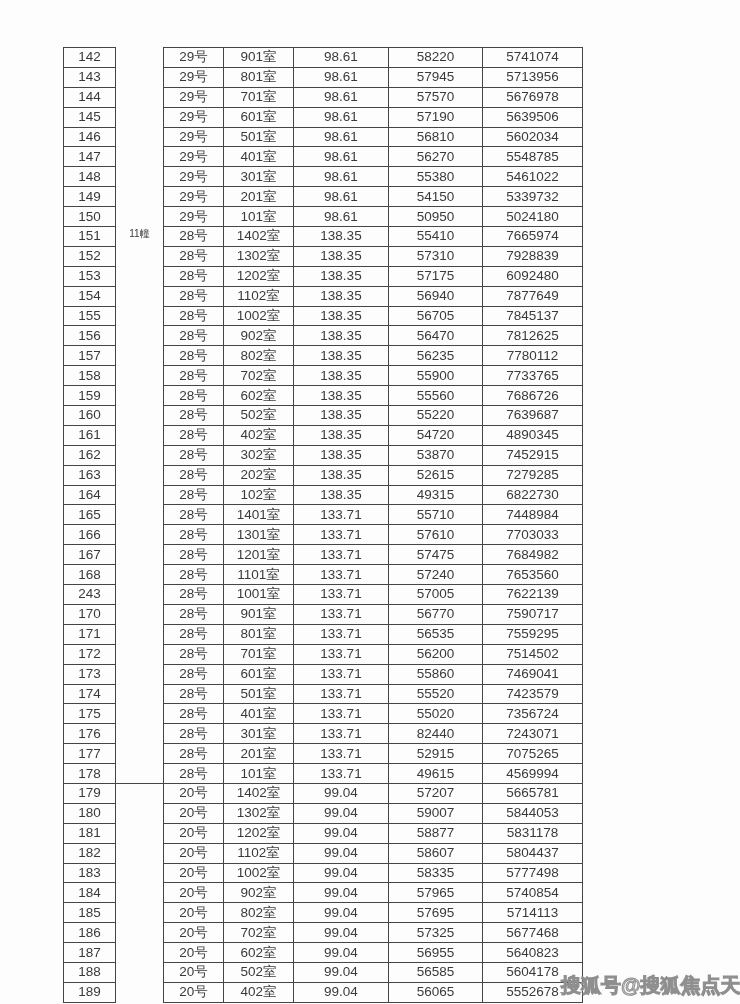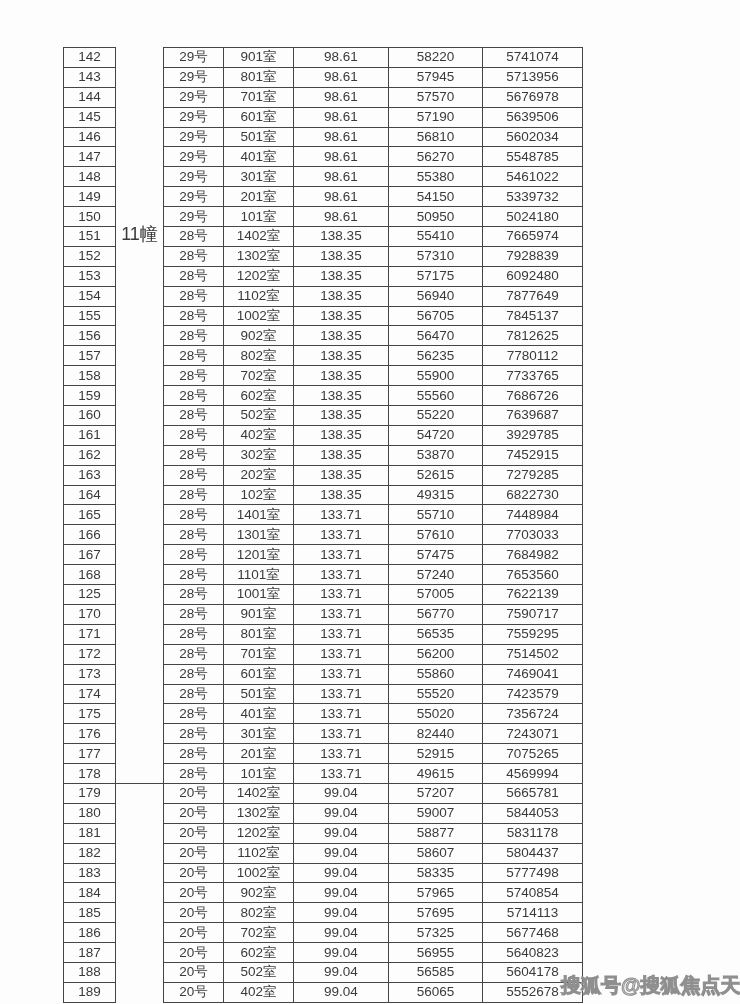--- a/index.html
+++ b/index.html
@@ -24,21 +24,21 @@
     vertical-align: middle;
     font-size: 13.5px;
     line-height: 18px;
     color: var(--text, #3a3a3a);
     overflow: hidden;
     white-space: nowrap;
   }
   td.bcell { vertical-align: top; }
   td.bcell.no-top { border-top: none; }
   td.bcell.no-bottom { border-bottom: none; }
-  .blabel { display: block; margin-top: 177px; font-size: 18px; text-align: center; }
+  .blabel { display: block; margin-top: 177px; font-size: 10px; text-align: center; }
   .watermark {
     position: absolute; left: 561px; top: 972px;
     font-size: 20px; font-weight: bold; white-space: nowrap;
     letter-spacing: 0px;
     color: rgba(150,150,150,0.38);
     -webkit-text-stroke: 1px var(--watermark, #8f8f8f);
   }
 </style>
 </head>
 <body style="--border: #454545; --text: #3a3a3a; --watermark: #8f8f8f; --background: #fdfdfd;">
@@ -209,21 +209,21 @@
           <td>138.35</td>
           <td>55220</td>
           <td>7639687</td>
         </tr>
         <tr>
           <td>161</td>
           <td>28号</td>
           <td>402室</td>
           <td>138.35</td>
           <td>54720</td>
-          <td>3929785</td>
+          <td>4890345</td>
         </tr>
         <tr>
           <td>162</td>
           <td>28号</td>
           <td>302室</td>
           <td>138.35</td>
           <td>53870</td>
           <td>7452915</td>
         </tr>
         <tr>
@@ -268,21 +268,21 @@
         </tr>
         <tr>
           <td>168</td>
           <td>28号</td>
           <td>1101室</td>
           <td>133.71</td>
           <td>57240</td>
           <td>7653560</td>
         </tr>
         <tr>
-          <td>125</td>
+          <td>243</td>
           <td>28号</td>
           <td>1001室</td>
           <td>133.71</td>
           <td>57005</td>
           <td>7622139</td>
         </tr>
         <tr>
           <td>170</td>
           <td>28号</td>
           <td>901室</td>

